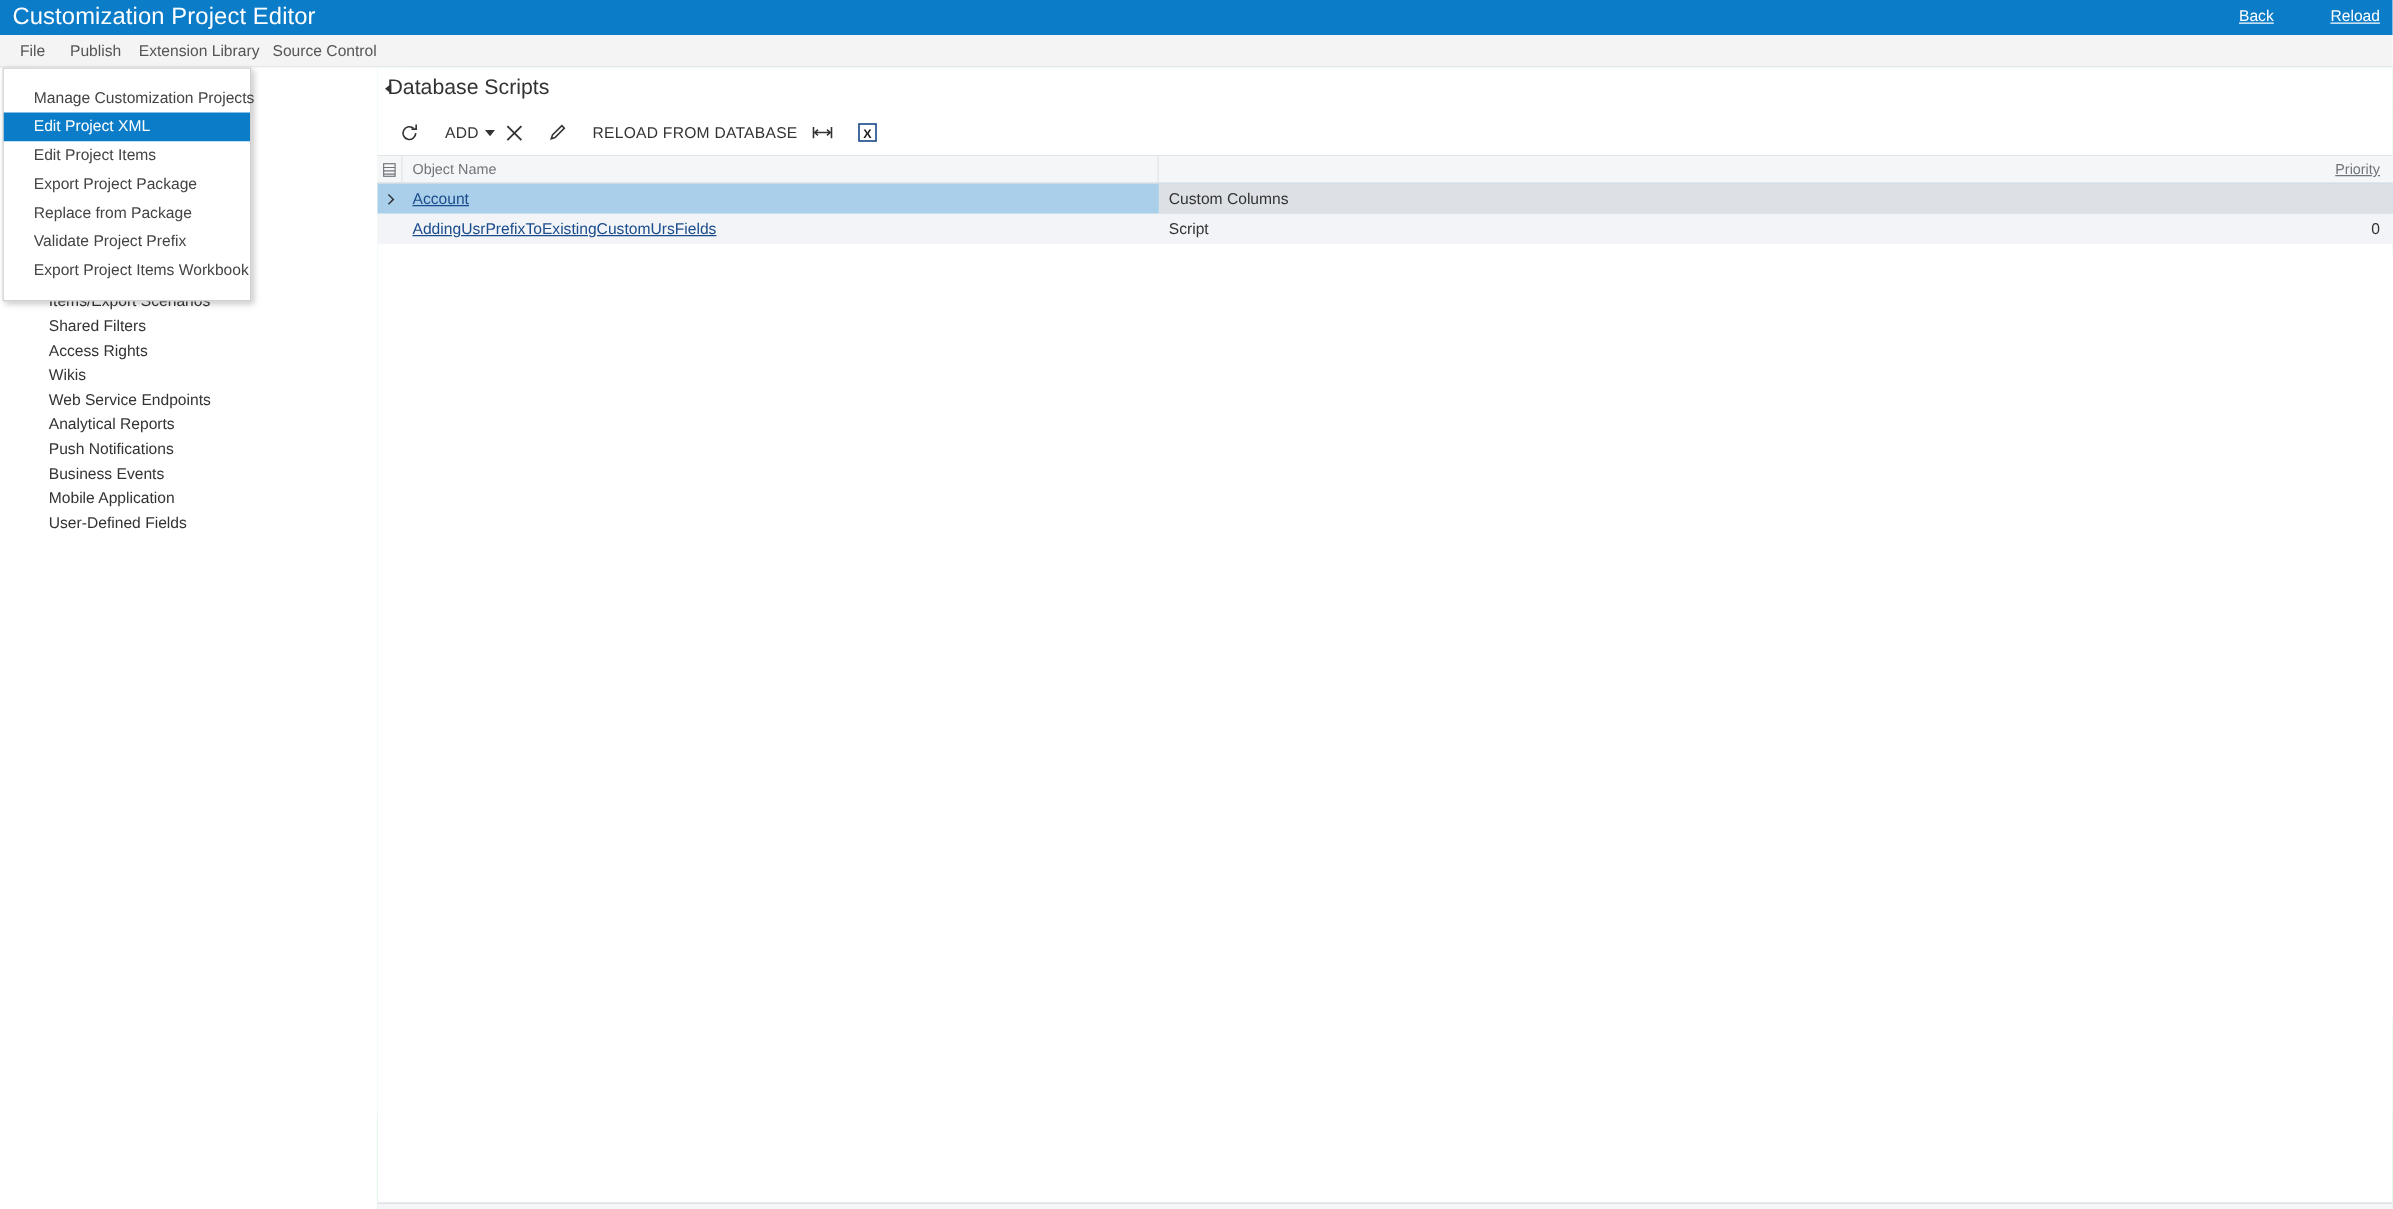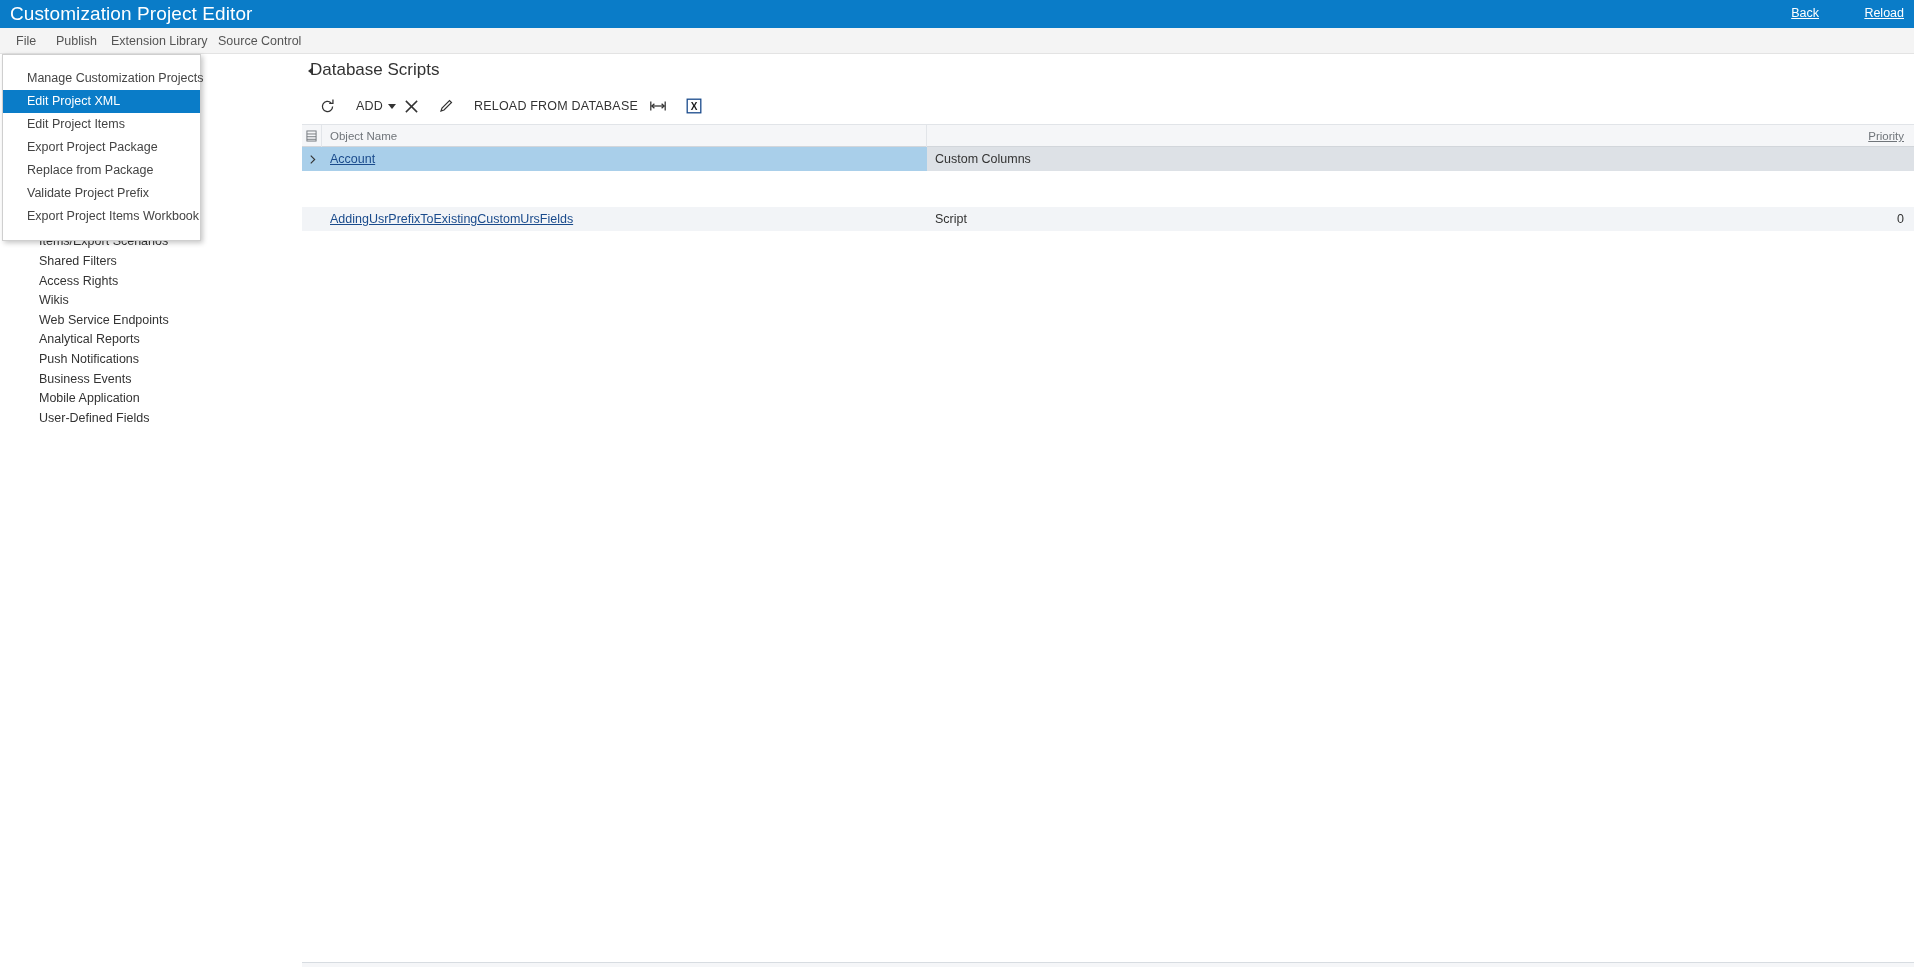--- a/index.html
+++ b/index.html
@@ -179,21 +179,21 @@
     display: flex; align-items: center; justify-content: center;
     border-right: 1px solid #e2e5e9;
     cursor: pointer;
   }
 
   .grid-row {
     position: absolute; left: 0;
     width: 1612px; height: 24px;
   }
   .grid-row.selected { background: #a9cfea; }
-  .grid-row.alt { background: #f2f4f7; margin-top: 36px; }
+  .grid-row.alt { background: #f2f4f7; }
   .row-expander {
     position: absolute; left: 0; top: 0;
     width: 20px; height: 24px;
     display: flex; align-items: center; justify-content: center;
     cursor: pointer;
   }
   .cell {
     position: absolute; top: 0;
     height: 24px; line-height: 24px;
     font-size: 12.5px; color: #333333;

